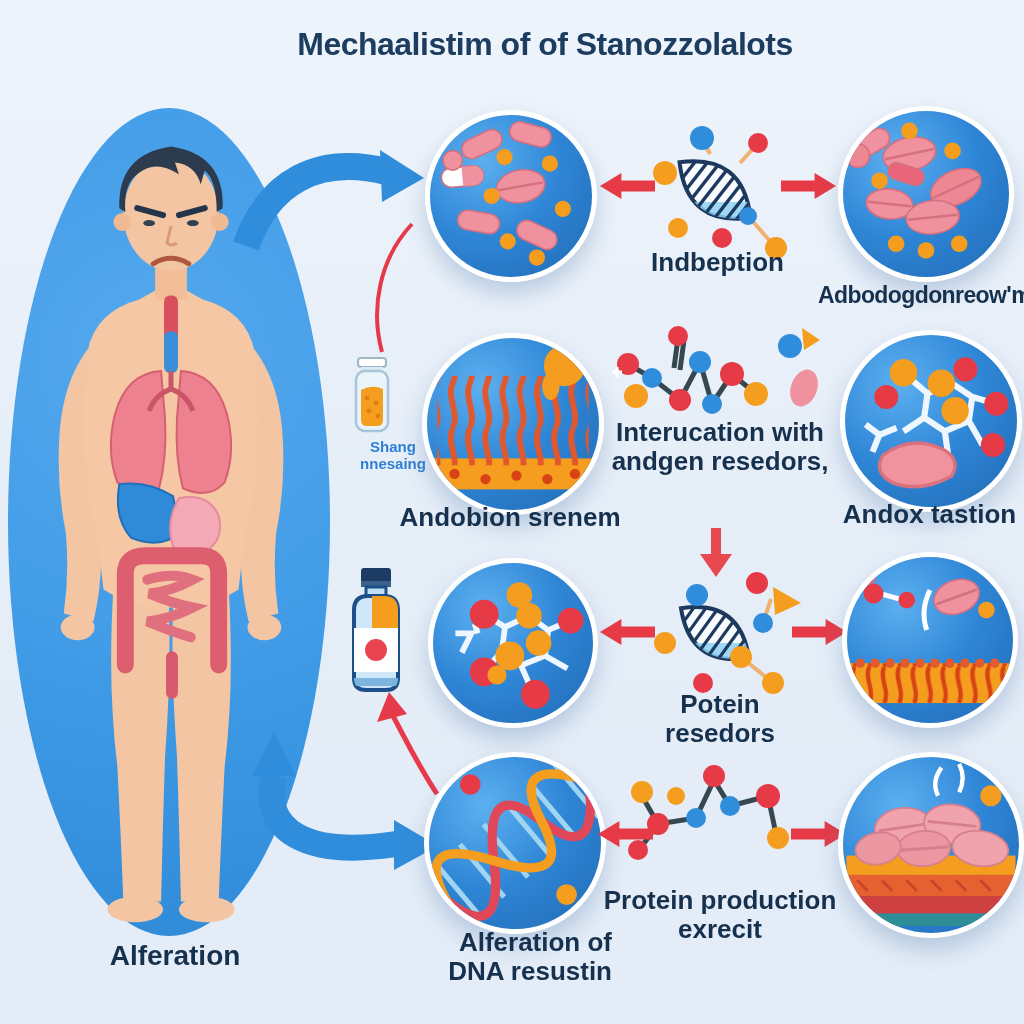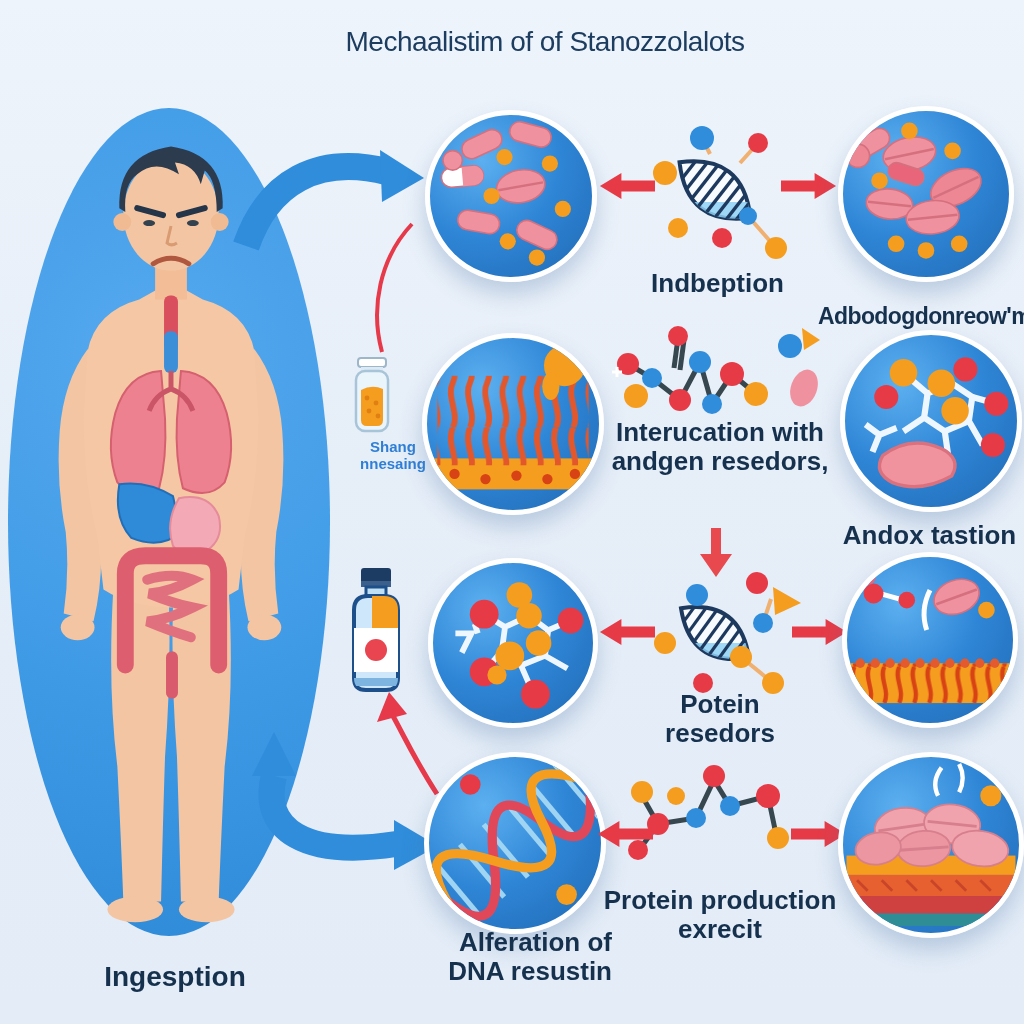--- a/index.html
+++ b/index.html
@@ -4,41 +4,41 @@
 <style>
   html,body{margin:0;padding:0;}
   #canvas{
     position:relative;width:1024px;height:1024px;overflow:hidden;
     background:linear-gradient(180deg,#eef4fb 0%,#e6eef8 45%,#e3ecf7 100%);
     font-family:"Liberation Sans",sans-serif;
   }
   .abs{position:absolute;}
   #title{
     left:240px;top:26px;width:610px;text-align:center;
-    font-size:28px;font-weight:400;color:#1c3d60;letter-spacing:-0.5px;
+    font-size:32px;font-weight:700;color:#1c3d60;letter-spacing:-0.5px;
   }
   
   #capsule{
     left:8px;top:108px;width:322px;height:828px;border-radius:50%;
     background:radial-gradient(circle at 45% 30%,#55a9ee 0%,#3f9ae6 55%,#2f8ad8 100%);
   }
   
   .circle{
     border-radius:50%;border:5px solid #ffffff;
     box-shadow:0 12px 22px rgba(80,120,170,.30);
     background:radial-gradient(circle at 32% 28%,#5cb0f0 0%,#2f86d6 48%,#1f69b4 100%);
   }
   .cc{position:absolute;inset:0;border-radius:50%;overflow:hidden;}
   .cc svg{position:absolute;inset:0;width:100%;height:100%;}
   
   .caption{
     font-weight:700;color:#16314e;text-align:center;line-height:1.13;
     font-size:26px;
   }
-  .nowrap{white-space:nowrap;margin-top:21px;}
+  .nowrap{white-space:nowrap;}
   #cap-r1-right{font-size:23px;letter-spacing:-0.6px;}
   #vial-label{
     text-align:center;font-weight:700;color:#2f7fd6;font-size:15px;line-height:1.15;padding-left:20px;
   }
   .icon-svg{display:block;}
 </style>
 </head>
 <body>
 
 <div id="canvas">
@@ -329,20 +329,21 @@
       <circle cx="64" cy="44" r="8" fill="#f59d1e"></circle>
           <circle cx="24" cy="36" r="7" fill="#e63b47"></circle>
       <circle cx="70" cy="20" r="7" fill="#e63b47"></circle>
           <circle cx="88" cy="40" r="7" fill="#e63b47"></circle>
       <circle cx="86" cy="64" r="7" fill="#e63b47"></circle>
       <path d="M22 70 Q38 58 56 66 Q68 72 62 82 Q44 92 28 86 Q16 80 22 70 Z" fill="#f0939e" stroke="#d9717e" stroke-width="2"></path>
     </svg>
       </div>
   </div>
 
+  <div class="abs caption nowrap" style="left:395px;top:503px;width:230px;">Andobion srenem</div>
   <div class="abs caption" style="left:600px;top:418px;width:240px;">Interucation with andgen resedors,</div>
   <div class="abs caption nowrap" style="left:832px;top:500px;width:195px;">Andox tastion</div>
 
   <svg class="abs icon-svg" style="left:698px;top:528px;" width="36" height="50" viewBox="0 0 34 50">
     <path d="M12 0 H22 V26 H33 L17 49 L1 26 H12 Z" fill="#e8494f"></path>
   </svg>
 
   <div class="abs circle" style="left:428px;top:558px;width:160px;height:160px;">
     <div class="cc">
         <svg viewBox="0 0 100 100">
@@ -531,15 +532,15 @@
       </g>
       <circle cx="84" cy="22" r="6" fill="#f59d1e"></circle>
       <path d="M54 22 Q50 14 56 6 M66 20 Q70 12 66 4" stroke="#ffffff" stroke-width="2.5" fill="none"></path>
     </svg>
       </div>
   </div>
 
   <div class="abs caption" style="left:412px;top:928px;width:200px;text-align:right;">Alferation of DNA resustin</div>
   <div class="abs caption" style="left:580px;top:886px;width:280px;">Protein production exrecit</div>
 
-  <div class="abs caption nowrap" style="left:85px;top:940px;width:180px;font-size:28px;">Ingesption</div>
+  <div class="abs caption nowrap" style="left:85px;top:940px;width:180px;font-size:28px;">Alferation</div>
 
 </div>
 
 </body></html>

